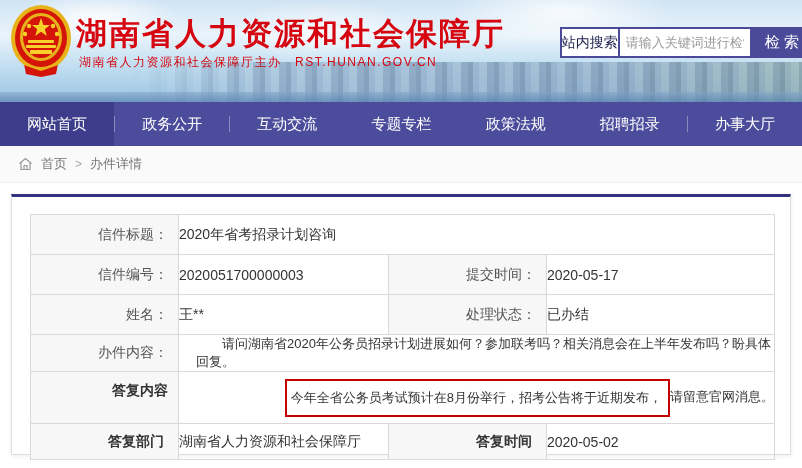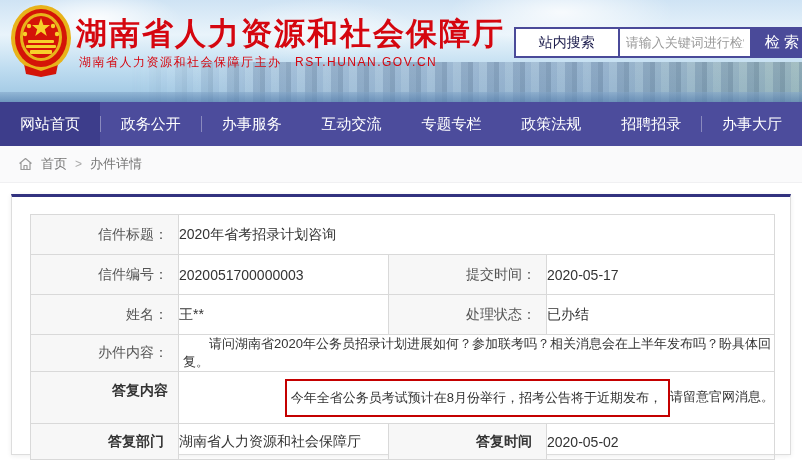--- a/index.html
+++ b/index.html
@@ -23,21 +23,21 @@
   .banner-water { position:absolute; left:0; right:0; bottom:0; height:10px;
     background:linear-gradient(180deg, rgba(130,165,200,.55), rgba(90,130,175,.7)); }
 
   .emblem { position:absolute; left:10px; top:4px; }
   .site-title { position:absolute; left:76px; top:13px; font-size:31px; font-weight:bold;
     color:#d5060f; letter-spacing:2px; white-space:nowrap; }
   .site-subtitle { position:absolute; left:79px; top:54px; font-size:12px; color:#d5060f;
     letter-spacing:1.5px; white-space:nowrap;text-align:center; }
 
   .search { position:absolute; top:27px; right:-10px; display:flex; height:31px; }
-  .search-label { display:flex; align-items:center; padding:0 23px; background:#fff;
+  .search-label { display:flex; align-items:center; padding:0 0; background:#fff;
     border:2px solid #4a4a99; font-size:14px; color:#1e1e4e; white-space:nowrap; }
   .search-input { width:132px; height:31px; border:2px solid #4a4a99; border-left:none;
     padding:0 6px; font-size:13px; color:#333; outline:none; }
   .search-input::placeholder { color:#9a9a9a; }
   .search-btn { height:31px; padding:0 13px; background:#4a4a99; color:#fff; border:none;
     font-size:15px; white-space:nowrap; cursor:pointer; }
 
   
   .nav { display:flex; align-items:stretch; width:802px; height:44px; background:#4c4c9c;
     box-shadow:0 2px 3px rgba(0,0,0,.15); }
@@ -56,21 +56,21 @@
   .panel { position:relative; margin:11px 11px 0 11px; width:780px; height:261px;
     background:#fff; border:1px solid #ddd; border-top:3px solid #32327f;
     box-shadow:0 1px 5px rgba(0,0,0,.07); padding:17px 18px 0 18px; }
 
   table.letter { border-collapse:collapse; width:744px; table-layout:fixed; }
   .letter td { border:1px solid #d9d9d9; font-size:14px; }
   .letter .lbl { background:#f7f7f7; color:#555; text-align:right; padding-right:10px; }
   .letter .val { color:#333; }
   .row-std { height:40px; }
   .row-content { height:36px; }
-  .row-content .val { font-size:13px; text-indent:2em; padding-left:4px;margin-left:46px; }
+  .row-content .val { font-size:13px; text-indent:2em; padding-left:17px;margin-left:46px; }
   .row-reply { height:52px;margin-left:32px; }
   .row-reply .lbl { vertical-align:top; padding-top:10px; font-weight:bold; color:#333; }
   .row-reply .val { font-size:13px; padding-left:16px;text-align:right; }
   .row-foot { height:36px; }
   .row-foot .lbl { font-weight:bold; color:#333; padding-right:14px; }
 
   .highlight-box { display:inline-block; border:2px solid #c40000; padding:8px 6px 8px 4px;
     margin-left:-3px; vertical-align:middle; }
 </style>
 </head>
@@ -105,21 +105,20 @@
     <input class="search-input" placeholder="请输入关键词进行检索" style="">
     <button class="search-btn">检 索</button>
   </div>
 </div>
 
 <div class="nav">
   <div class="nav-item active">网站首页</div>
   <div class="nav-sep"></div>
   <div class="nav-item">政务公开</div>
   <div class="nav-sep"></div>
-  <div class="nav-item">办事服务</div>
   <div class="nav-item">互动交流</div>
   <div class="nav-item">专题专栏</div>
   <div class="nav-item">政策法规</div>
   <div class="nav-item">招聘招录</div>
   <div class="nav-sep"></div>
   <div class="nav-item">办事大厅</div>
 </div>
 
 <div class="breadcrumb">
   <svg width="15" height="14" viewBox="0 0 15 14">

